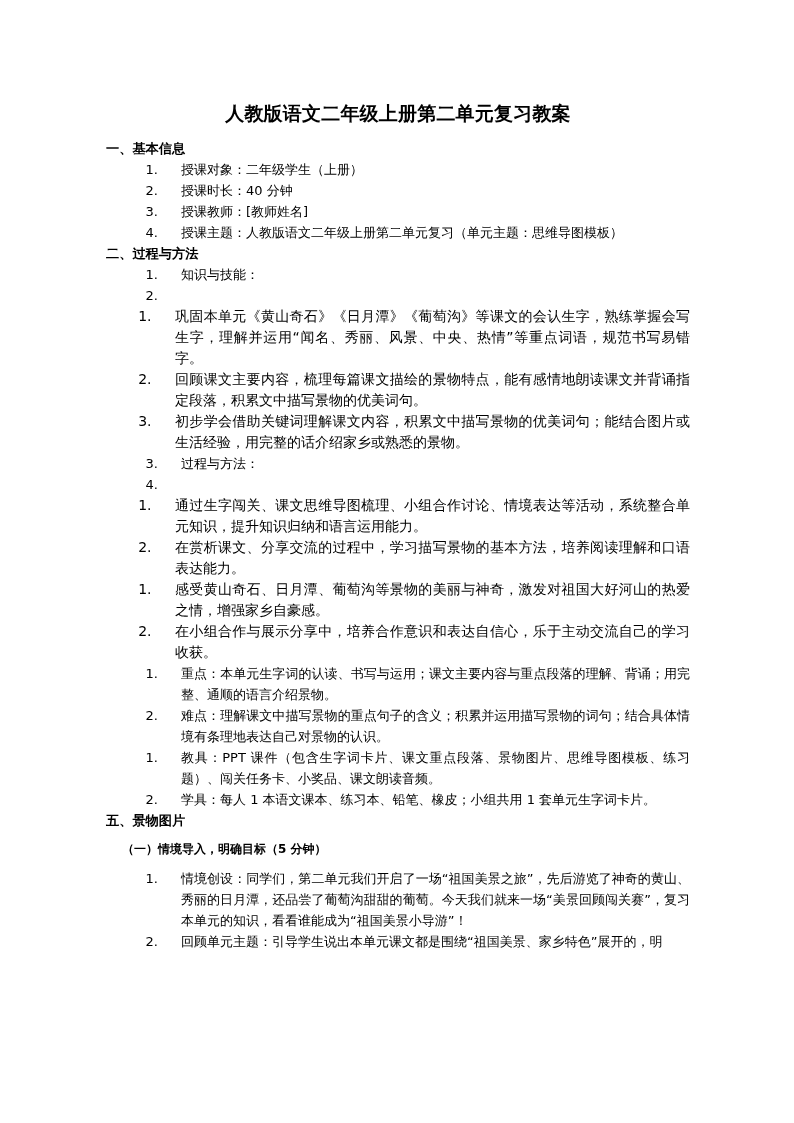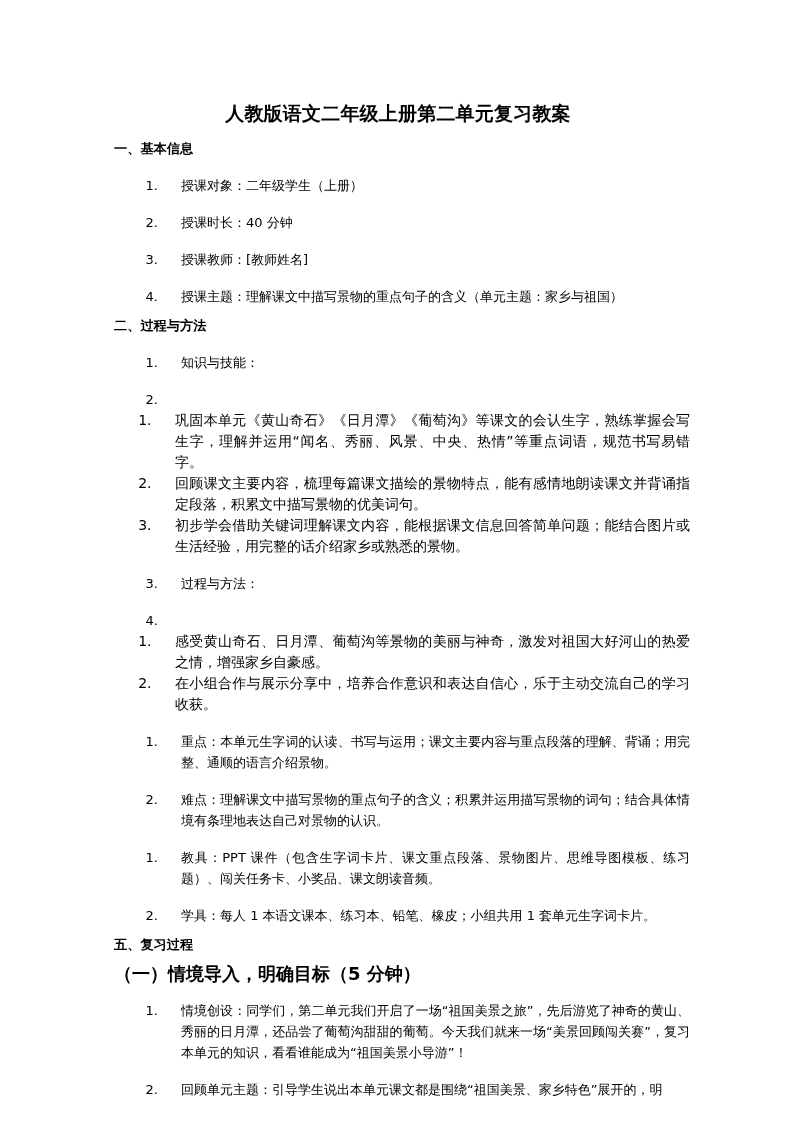--- a/index.html
+++ b/index.html
@@ -23,43 +23,42 @@
     font-size: 19px;
     font-weight: bold;
     line-height: 26px;
     margin: 0 0 12px 0;
     letter-spacing: 0.2px;
   }
   .section-heading {
     font-size: 13.2px;
     font-weight: bold;
     line-height: 21px;
-    margin: 8px;
+    margin: 0;
     padding: 0;
   }
   .subsection-heading {
-    font-size: 18px;
+    font-size: 12px;
     font-weight: bold;
     line-height: 21px;
-    margin: 0;
+    margin: 8px;
     padding-left: 8px;
   }
   ol.lvl1 {
     list-style-type: decimal;
     margin: 0;
     padding-left: 0;
     font-size: 13px;
     line-height: 21px;
   }
   ol.lvl1 > li {
     margin-left: 56px;
     padding-left: 19px;
     text-align: justify;
     text-justify: inter-ideograph;
-    margin-top: 16px;
   }
   ol.lvl1 > li.empty-marker {
     min-height: 21px;
   }
   ol.lvl2 {
     list-style-type: decimal;
     margin: 0;
     padding-left: 0;
     font-size: 14px;
     line-height: 21px;
@@ -76,52 +75,56 @@
 
 <div class="page">
 
   <h1 class="doc-title">人教版语文二年级上册第二单元复习教案</h1>
 
   <div class="section-heading">一、基本信息</div>
   <ol class="lvl1">
     <li>授课对象：二年级学生（上册）</li>
     <li>授课时长：40 分钟</li>
     <li>授课教师：[教师姓名]</li>
-    <li>授课主题：理解课文中描写景物的重点句子的含义（单元主题：家乡与祖国）</li>
+    <li>授课主题：人教版语文二年级上册第二单元复习（单元主题：思维导图模板）</li>
   </ol>
 
   <div class="section-heading">二、过程与方法</div>
   <ol class="lvl1">
     <li>知识与技能：</li>
     <li class="empty-marker"></li>
   </ol>
   <ol class="lvl2">
     <li>巩固本单元《黄山奇石》《日月潭》《葡萄沟》等课文的会认生字，熟练掌握会写生字，理解并运用“闻名、秀丽、风景、中央、热情”等重点词语，规范书写易错字。</li>
     <li>回顾课文主要内容，梳理每篇课文描绘的景物特点，能有感情地朗读课文并背诵指定段落，积累文中描写景物的优美词句。</li>
-    <li>初步学会借助关键词理解课文内容，能根据课文信息回答简单问题；能结合图片或生活经验，用完整的话介绍家乡或熟悉的景物。</li>
+    <li>初步学会借助关键词理解课文内容，积累文中描写景物的优美词句；能结合图片或生活经验，用完整的话介绍家乡或熟悉的景物。</li>
   </ol>
   <ol class="lvl1" start="3">
     <li>过程与方法：</li>
     <li class="empty-marker"></li>
+  </ol>
+  <ol class="lvl2">
+    <li>通过生字闯关、课文思维导图梳理、小组合作讨论、情境表达等活动，系统整合单元知识，提升知识归纳和语言运用能力。</li>
+    <li>在赏析课文、分享交流的过程中，学习描写景物的基本方法，培养阅读理解和口语表达能力。</li>
   </ol>
   <ol class="lvl2">
     <li>感受黄山奇石、日月潭、葡萄沟等景物的美丽与神奇，激发对祖国大好河山的热爱之情，增强家乡自豪感。</li>
     <li>在小组合作与展示分享中，培养合作意识和表达自信心，乐于主动交流自己的学习收获。</li>
   </ol>
 
   <ol class="lvl1">
     <li>重点：本单元生字词的认读、书写与运用；课文主要内容与重点段落的理解、背诵；用完整、通顺的语言介绍景物。</li>
     <li>难点：理解课文中描写景物的重点句子的含义；积累并运用描写景物的词句；结合具体情境有条理地表达自己对景物的认识。</li>
   </ol>
 
   <ol class="lvl1">
     <li>教具：PPT 课件（包含生字词卡片、课文重点段落、景物图片、思维导图模板、练习题）、闯关任务卡、小奖品、课文朗读音频。</li>
     <li>学具：每人 1 本语文课本、练习本、铅笔、橡皮；小组共用 1 套单元生字词卡片。</li>
   </ol>
 
-  <div class="section-heading">五、复习过程</div>
+  <div class="section-heading">五、景物图片</div>
   <div class="subsection-heading">（一）情境导入，明确目标（5 分钟）</div>
   <ol class="lvl1">
     <li>情境创设：同学们，第二单元我们开启了一场“祖国美景之旅”，先后游览了神奇的黄山、秀丽的日月潭，还品尝了葡萄沟甜甜的葡萄。今天我们就来一场“美景回顾闯关赛”，复习本单元的知识，看看谁能成为“祖国美景小导游”！</li>
     <li>回顾单元主题：引导学生说出本单元课文都是围绕“祖国美景、家乡特色”展开的，明</li>
   </ol>
 
 </div>
 
 </body></html>

